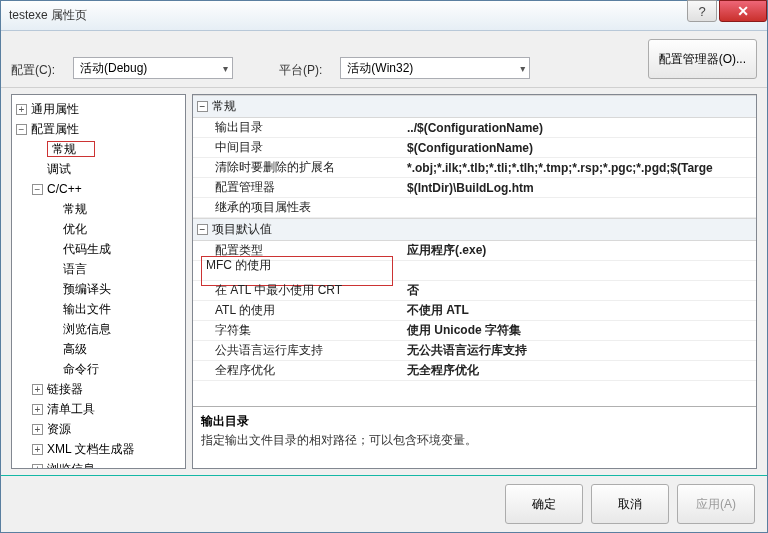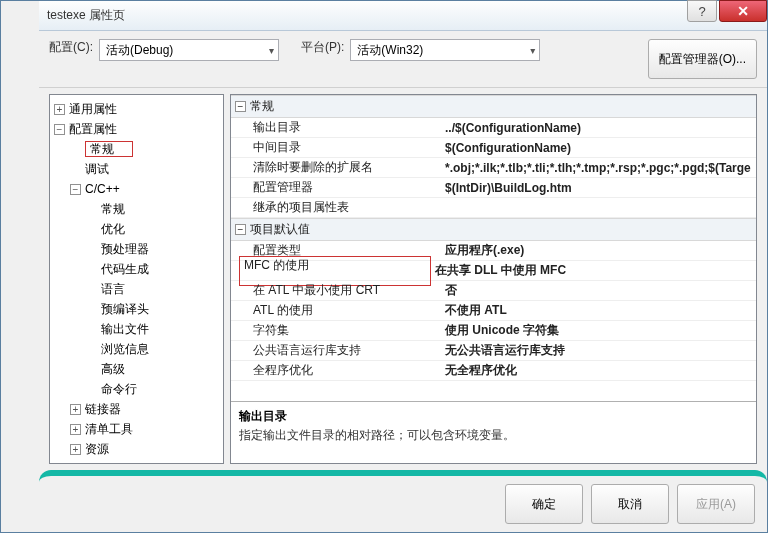--- a/index.html
+++ b/index.html
@@ -1,28 +1,28 @@
 <!DOCTYPE html>
 <html><head>
 <meta charset="utf-8">
 <style>
 * { box-sizing: border-box; font-family: "Microsoft YaHei", "SimSun", Tahoma, sans-serif; font-size: 12px; }
 body { margin: 0; background: #fff; }
-.window { width: 768px; height: 533px; border: 1px solid #5a7fa0; background: #f0f0f0; display: flex; flex-direction: column; padding-left: 38px; }
+.window { width: 768px; height: 533px; border: 1px solid #5a7fa0; background: #f0f0f0; display: flex; flex-direction: column; }
 .titlebar { height: 30px; background: linear-gradient(#fdfefe, #e6eef5); display: flex; align-items: center; padding: 0 0 0 8px; border-bottom: 1px solid #b8c8d8; }
 .titlebar-text { flex: 1; color: #333; }
 .titlebar-btns { display: flex; height: 100%; }
 .tb-btn { width: 30px; height: 22px; margin-top: -1px; border: 1px solid #a0a0a0; background: linear-gradient(#f8f8f8,#e0e0e0); display: flex; align-items: center; justify-content: center; font-size: 13px; color: #444; }
 .tb-help { border-radius: 0 0 3px 3px; margin-right: 2px; }
 .tb-close { width: 48px; background: linear-gradient(#e67,#c9302c); color: #fff; border-color: #8b1a1a; font-size: 14px; font-weight: bold; border-radius: 0 0 3px 3px; }
-.toolbar { padding: 8px 10px; display: flex; align-items: flex-start; gap: 6px; border-bottom: 1px solid #d0d0d0; }
+.toolbar { padding: 8px 10px; display: flex; align-items: flex-end; gap: 18px; border-bottom: 1px solid #d0d0d0; }
 .tb-label { color: #333; }
 .combo { height: 22px; border: 1px solid #abadb3; background: #fff; padding: 0 18px 0 6px; display: flex; align-items: center; position: relative; }
 .combo::after { content: "▾"; position: absolute; right: 4px; color: #555; font-size: 10px; }
-.combo.c1 { width: 180px; }
+.combo.c1 { width: 160px; }
 .combo.c2 { width: 190px; }
 .btn { height: 40px; border: 1px solid #acacac; background: linear-gradient(#fefefe,#e8e8e8); padding: 0 10px; border-radius: 3px; display: flex; align-items: center; cursor: default; }
 .content { flex: 1; display: flex; padding: 6px 10px 6px 10px; gap: 6px; min-height: 0; }
 .tree-pane { width: 175px; border: 1px solid #828790; background: #fff; overflow: auto; padding: 4px 2px; }
 .tree ul { list-style: none; margin: 0; padding-left: 16px; }
 .tree > ul { padding-left: 2px; }
 .tree li { line-height: 20px; white-space: nowrap; position: relative; }
 .tree .tog { display: inline-block; width: 11px; height: 11px; border: 1px solid #919191; text-align: center; line-height: 9px; font-size: 10px; margin-right: 4px; background: #fff; color: #555; }
 .tree .sp { display: inline-block; width: 15px; }
 .tree .lbl { cursor: default; }
@@ -32,21 +32,21 @@
 .grid-group { background: #eff3f7; padding: 2px 4px; border-bottom: 1px solid #d8d8d8; border-top: 1px solid #d8d8d8; display: flex; align-items: center; gap: 4px; font-weight: normal; color: #222; }
 .grid-group .gt { display: inline-block; width: 11px; height: 11px; border: 1px solid #919191; line-height: 9px; text-align: center; font-size: 10px; background: #fff; }
 .grid-row { display: flex; border-bottom: 1px solid #eee; height: 20px; align-items: center; }
 .grid-row .k { width: 210px; padding-left: 22px; color: #222; white-space: nowrap; overflow: hidden; }
 .grid-row .v { flex: 1; padding-left: 4px; color: #222; white-space: nowrap; overflow: hidden; font-weight: bold; }
 .grid-row .v.bold { font-weight: bold; }
 .grid-row.hl .k { border: 1px solid #c33; margin-left: 8px; width: 192px; padding-left: 4px; height: 30px; line-height: 16px; }
 .desc { border-top: 1px solid #b0b0b0; padding: 6px 8px; height: 62px; background: #fff; }
 .desc-title { font-weight: bold; margin-bottom: 2px; }
 .desc-body { color: #333; }
-.buttons { padding: 8px 12px; display: flex; justify-content: flex-end; gap: 8px; border-top: 6px solid #14b8a6; border-radius: 12px; }
+.buttons { padding: 8px 12px; display: flex; justify-content: flex-end; gap: 8px; border-top: 1px solid #14b8a6; }
 .buttons .btn { min-width: 78px; justify-content: center; }
 .btn.disabled { color: #9a9a9a; }
 .spacer { flex: 1; }
 </style>
 </head>
 <body>
 
 <div class="window">
 
   <div class="titlebar">
@@ -79,21 +79,20 @@
       <ul>
         <li><span class="tog">+</span><span class="lbl">通用属性</span></li>
         <li><span class="tog">−</span><span class="lbl">配置属性</span>
           <ul>
             <li><span class="sp"></span><span class="lbl sel">常规</span></li>
             <li><span class="sp"></span><span class="lbl">调试</span></li>
             <li><span class="tog">−</span><span class="lbl">C/C++</span>
               <ul id="cpp-list">
                   <li><span class="sp"></span><span class="lbl">常规</span></li>
                   <li><span class="sp"></span><span class="lbl">优化</span></li>
-                  <li><span class="sp"></span><span class="lbl">预处理器</span></li>
                   <li><span class="sp"></span><span class="lbl">代码生成</span></li>
                   <li><span class="sp"></span><span class="lbl">语言</span></li>
                   <li><span class="sp"></span><span class="lbl">预编译头</span></li>
                   <li><span class="sp"></span><span class="lbl">输出文件</span></li>
                   <li><span class="sp"></span><span class="lbl">浏览信息</span></li>
                   <li><span class="sp"></span><span class="lbl">高级</span></li>
                   <li><span class="sp"></span><span class="lbl">命令行</span></li>
                 </ul>
             </li>
             <li><span class="tog">+</span><span class="lbl">链接器</span></li>
@@ -138,21 +137,20 @@
             <span class="gt">−</span>
             <span>项目默认值</span>
           </div>
         <div id="g2rows">
             <div class="grid-row">
               <div class="k">配置类型</div>
               <div class="v">应用程序(.exe)</div>
             </div>
             <div class="grid-row hl">
               <div class="k">MFC 的使用</div>
-              <div class="v">在共享 DLL 中使用 MFC</div>
             </div>
             <div class="grid-row">
               <div class="k">在 ATL 中最小使用 CRT</div>
               <div class="v">否</div>
             </div>
             <div class="grid-row">
               <div class="k">ATL 的使用</div>
               <div class="v">不使用 ATL</div>
             </div>
             <div class="grid-row">

